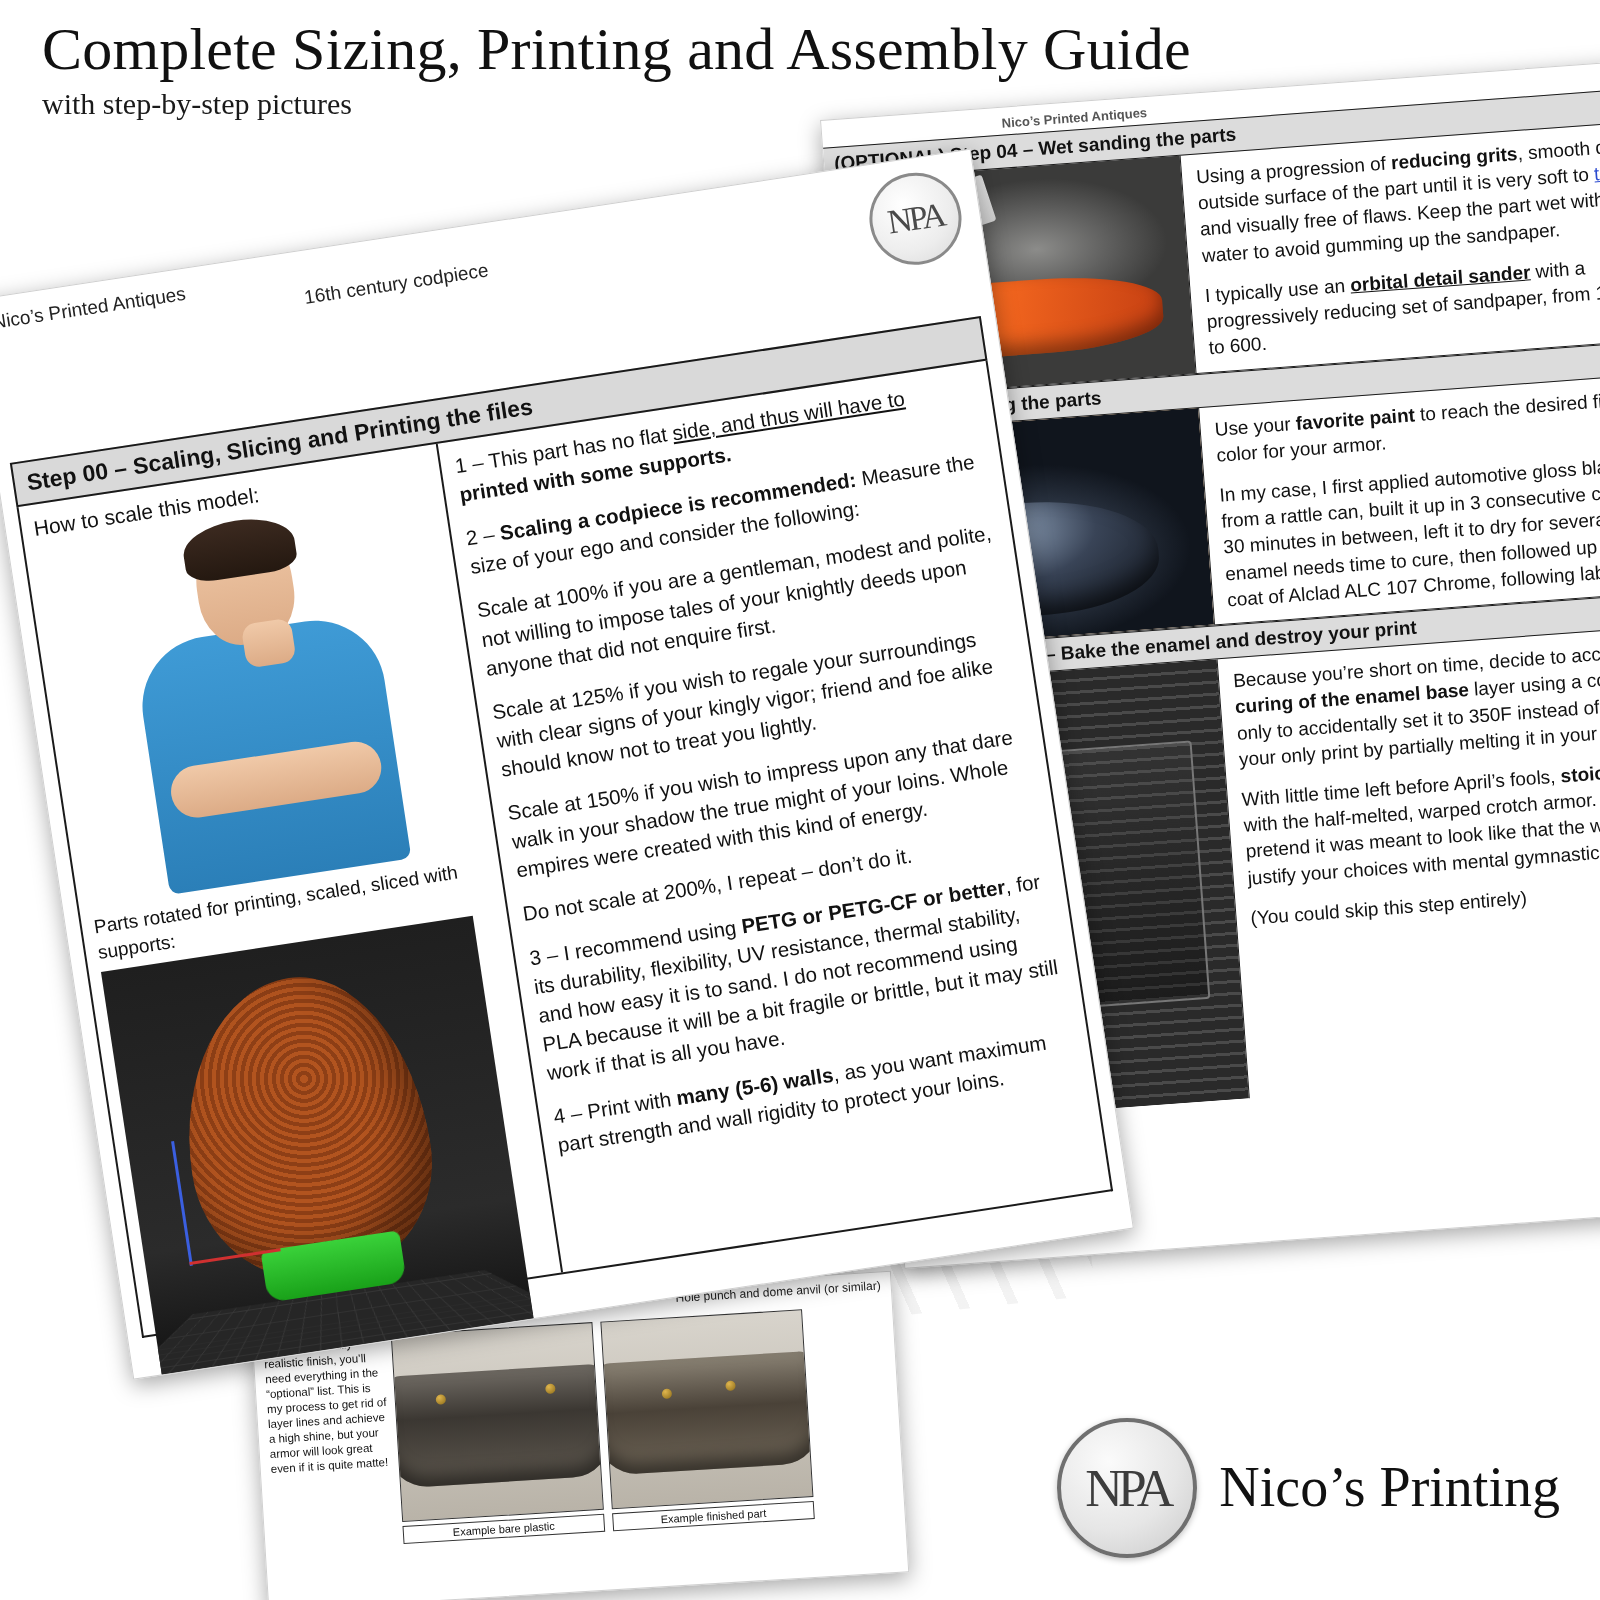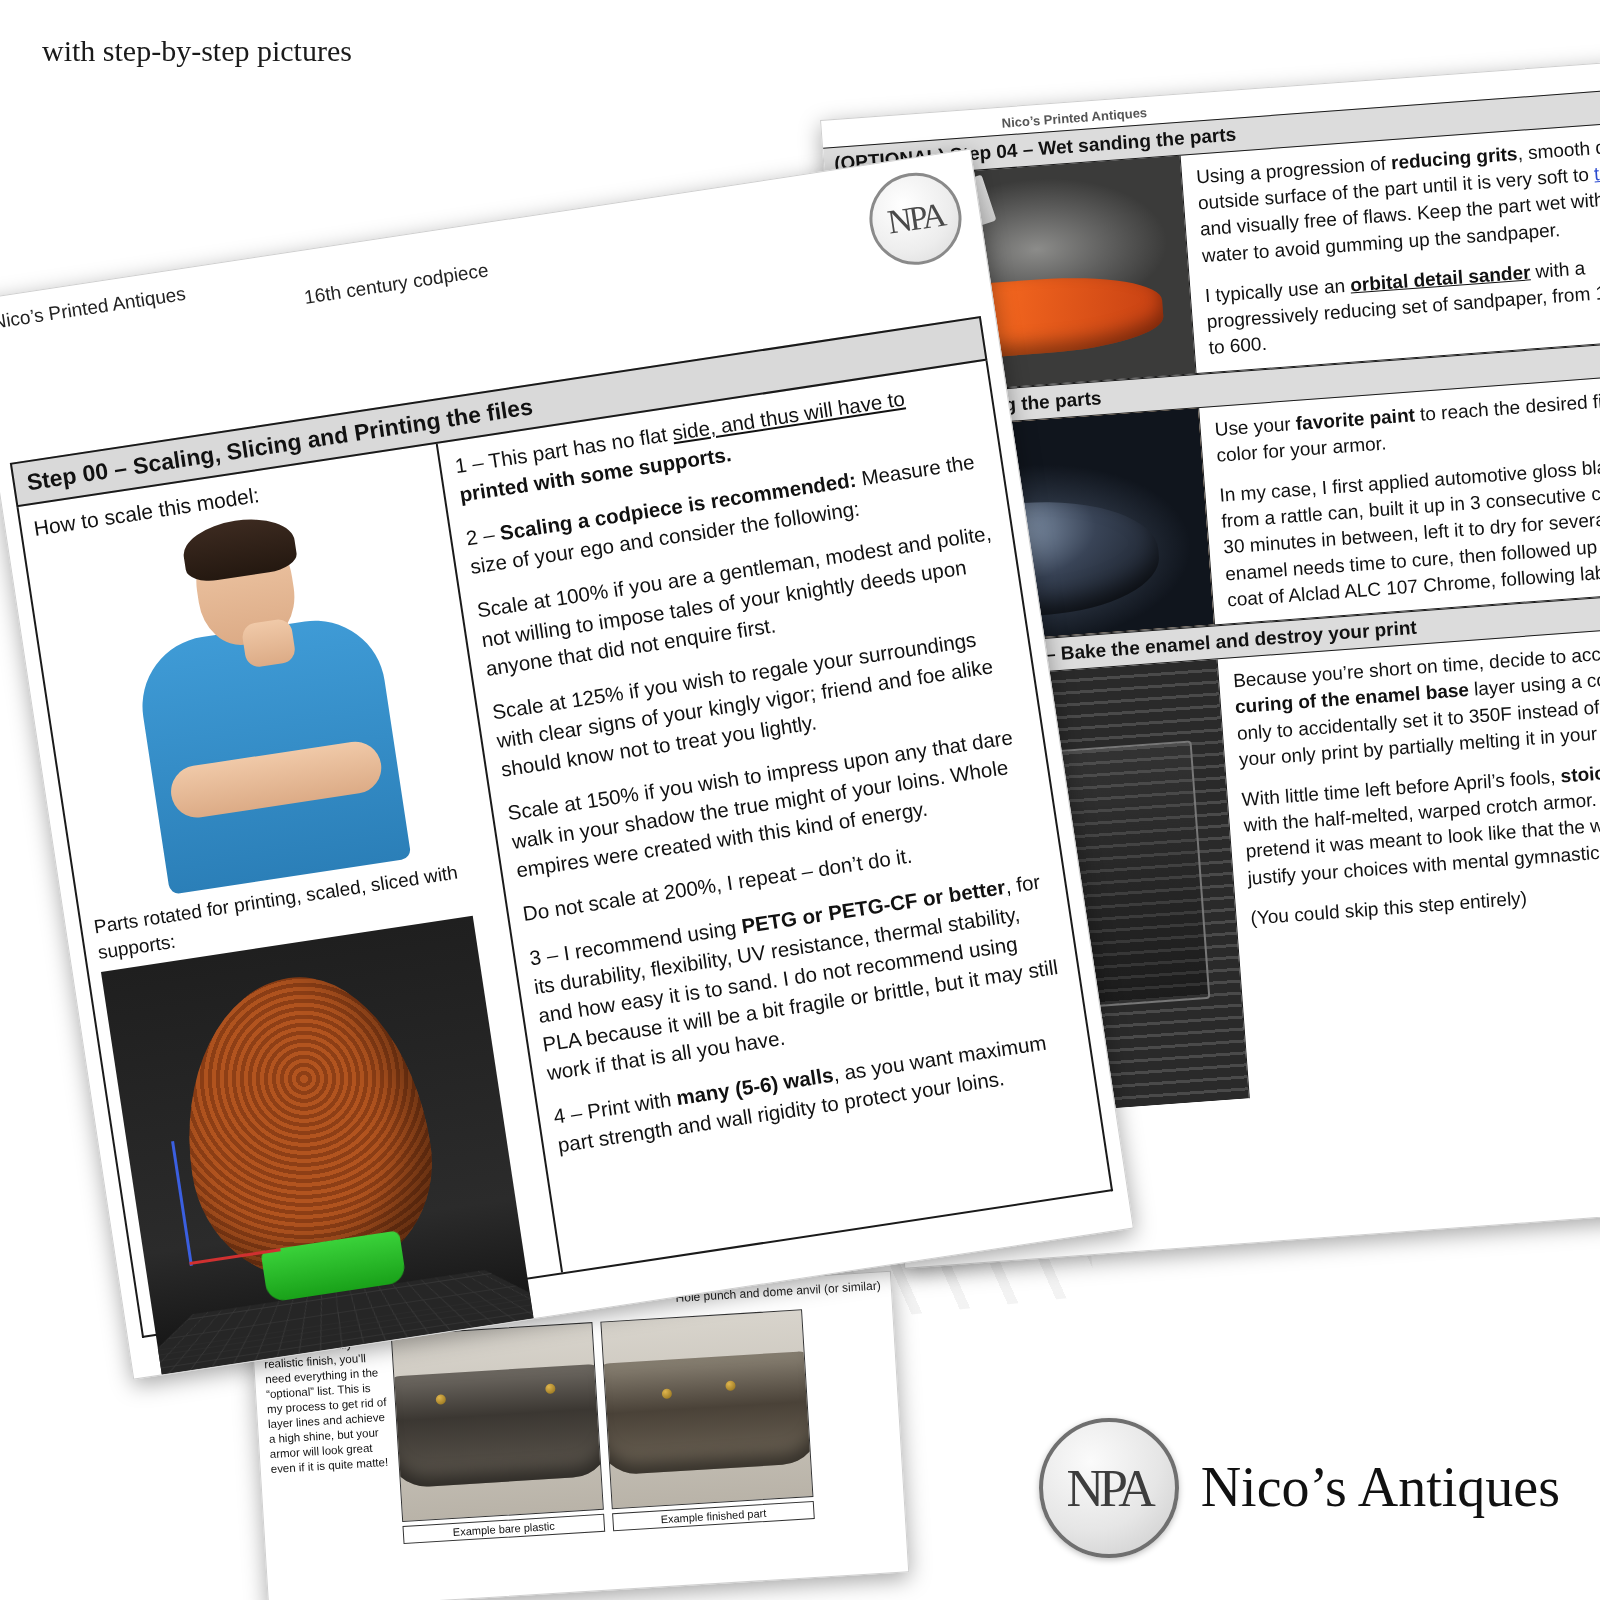--- a/index.html
+++ b/index.html
@@ -27,21 +27,21 @@
     font-size: 60px;
     line-height: 1.05;
     color: #111;
     white-space: nowrap;
     letter-spacing: 0.2px;
   }
   .sub-title {
     font-family: "Liberation Serif", serif;
     font-size: 30px;
     color: #1a1a1a;
-    margin-top: 16px;
+    margin-top: 6px;
     white-space: nowrap;
   }
 
   
   .sheet {
     position: absolute;
     background: #ffffff;
     box-shadow: 0 6px 22px rgba(0,0,0,0.35);
     overflow: hidden;
   }
@@ -408,20 +408,21 @@
     transform: rotate(-6deg);
     pointer-events: none;
   }
 </style>
 </head>
 <body>
 
 <div class="wm"></div>
 
 <div class="title-block">
+  <div class="main-title">Complete Sizing, Printing and Assembly Guide</div>
   <div class="sub-title">with step-by-step pictures</div>
 </div>
 
 <div class="sheet" id="right-page">
 
   <div class="faint-head">Nico’s Printed Antiques</div>
 
   <div class="rp-band">(OPTIONAL) Step 04 – Wet sanding the parts</div>
   <div class="rp-row">
     <div class="rp-photo">
@@ -547,15 +548,15 @@
       </p>
     </div>
   </div>
 </div>
 
 <div class="brand-lockup">
   <div class="brand-logo">
     <div class="mark">NPA</div>
   </div>
   <div class="brand-words">
-    <span>Nico’s Antiques</span>
+    <span>Nico’s Printing</span>
   </div>
 </div>
 
 </body></html>

